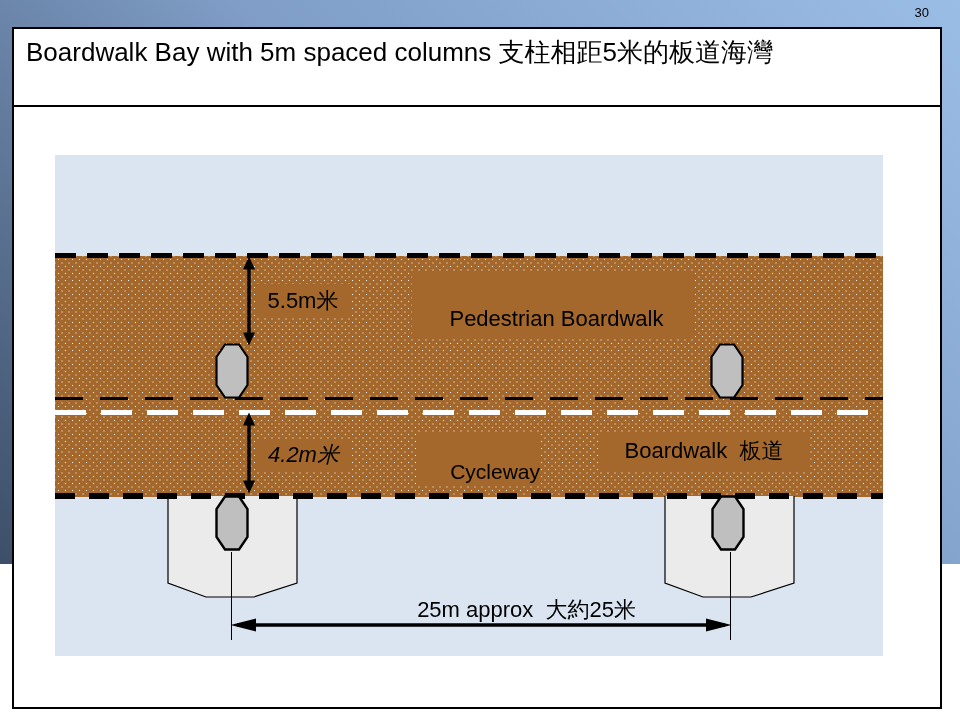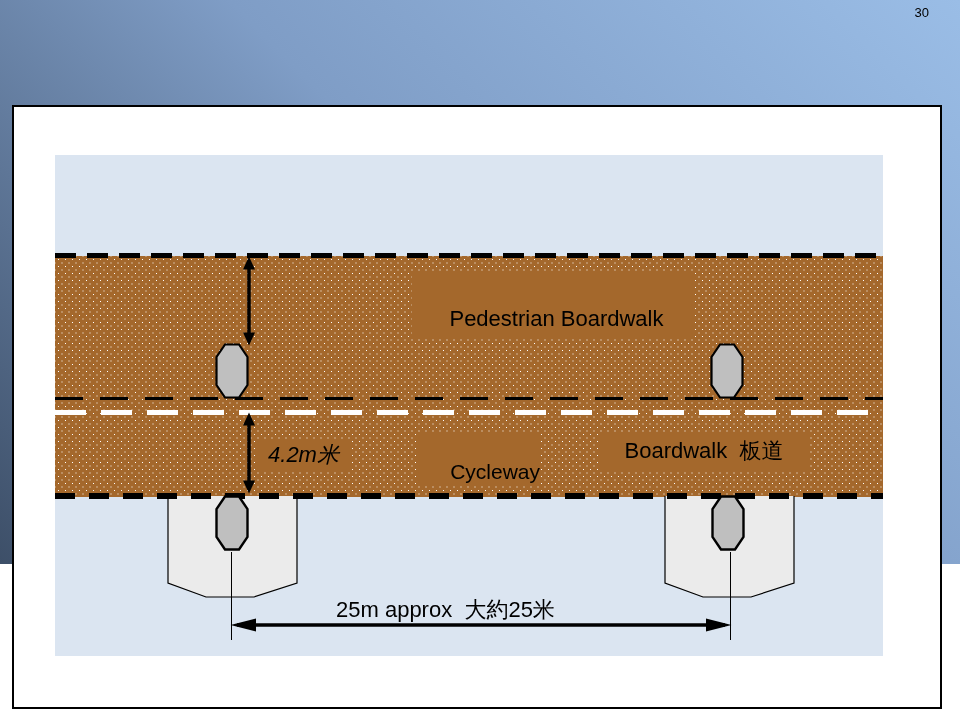--- a/index.html
+++ b/index.html
@@ -72,40 +72,44 @@
   .oct-lr{left:711px;top:495px;}
   .centerline{position:absolute;z-index:6;width:1px;height:88px;background:#000;top:552px;}
   .cl-left{left:231px;}
   .cl-right{left:730px;}
   .v-arrow{position:absolute;left:241px;z-index:7;}
   .va-55{top:256px;}
   .va-42{top:412px;}
   .h-arrow{position:absolute;left:229px;top:617px;z-index:7;}
   .span-label{
     position:absolute;left:336px;top:595px;width:300px;z-index:7;
-    text-align:left;font-size:22px;color:#000;white-space:pre;
+    text-align:right;font-size:22px;color:#000;white-space:pre;
   }
   .line2{display:block;}
 </style>
 </head>
 <body>
 
 <div class="slide">
 
   <div class="page-number">30</div>
 
+  <div class="title-box">
+    <div class="title-text">Boardwalk Bay with 5m spaced columns 支柱相距5米的板道海灣</div>
+  </div>
 
   <div class="main-box"></div>
 
   <div class="water"></div>
   <div class="boardwalk-band"></div>
 
   <div class="label-box lb-pedestrian">
     <span>Pedestrian Boardwalk</span>
   </div>
+  <div class="label-box lb-dim lb-55">5.5m米</div>
   <div class="label-box lb-cycleway">
     <span>Cycleway</span>
   </div>
   <div class="label-box lb-dim lb-42">4.2m米</div>
   <div class="label-box lb-boardwalk">Boardwalk  板道</div>
 
   <svg class="pier pier-left" viewBox="0 0 131 102">
     <path d="M1,0 L1,87 L39,101 L87,101 L130,87 L130,0" fill="var(--pier-gray,#ebebeb)" stroke="#000" stroke-width="1.2"></path>
   </svg>
   <svg class="pier pier-right" viewBox="0 0 131 102">

